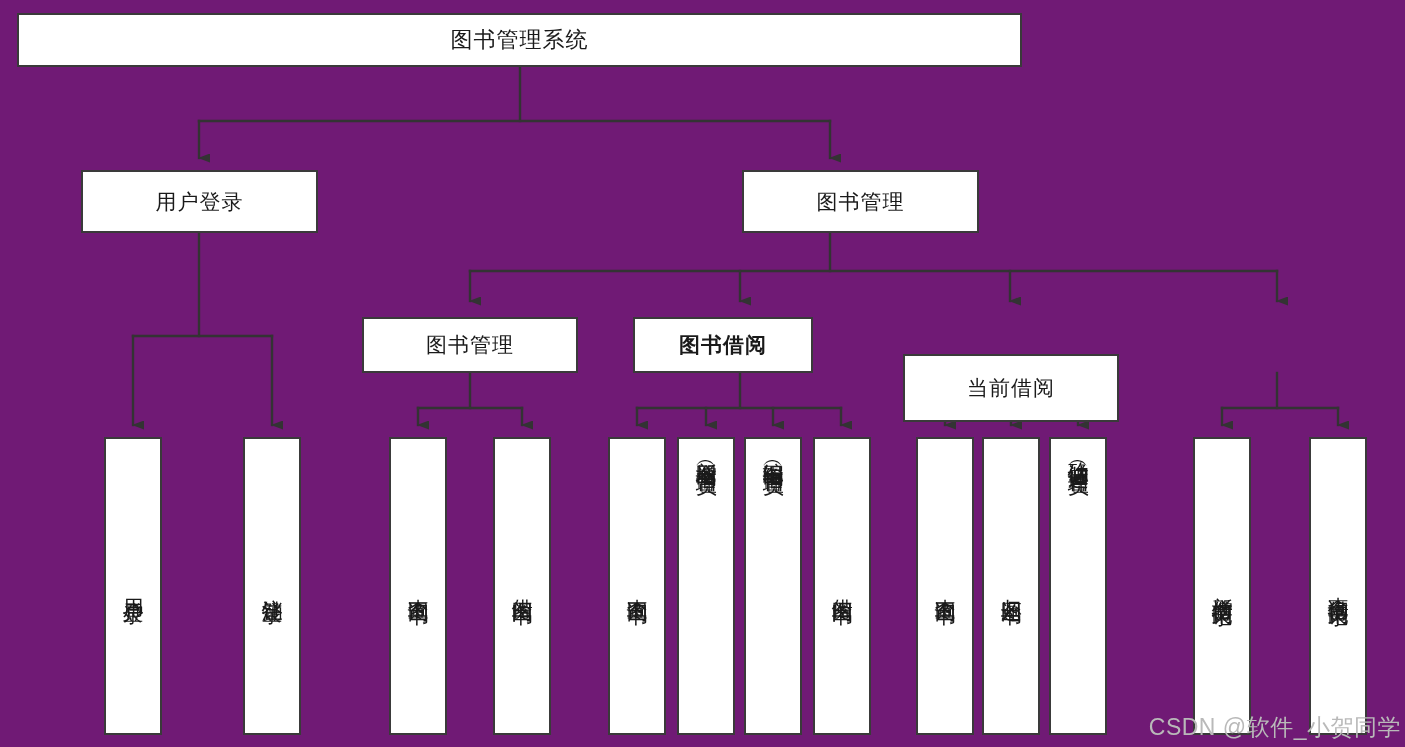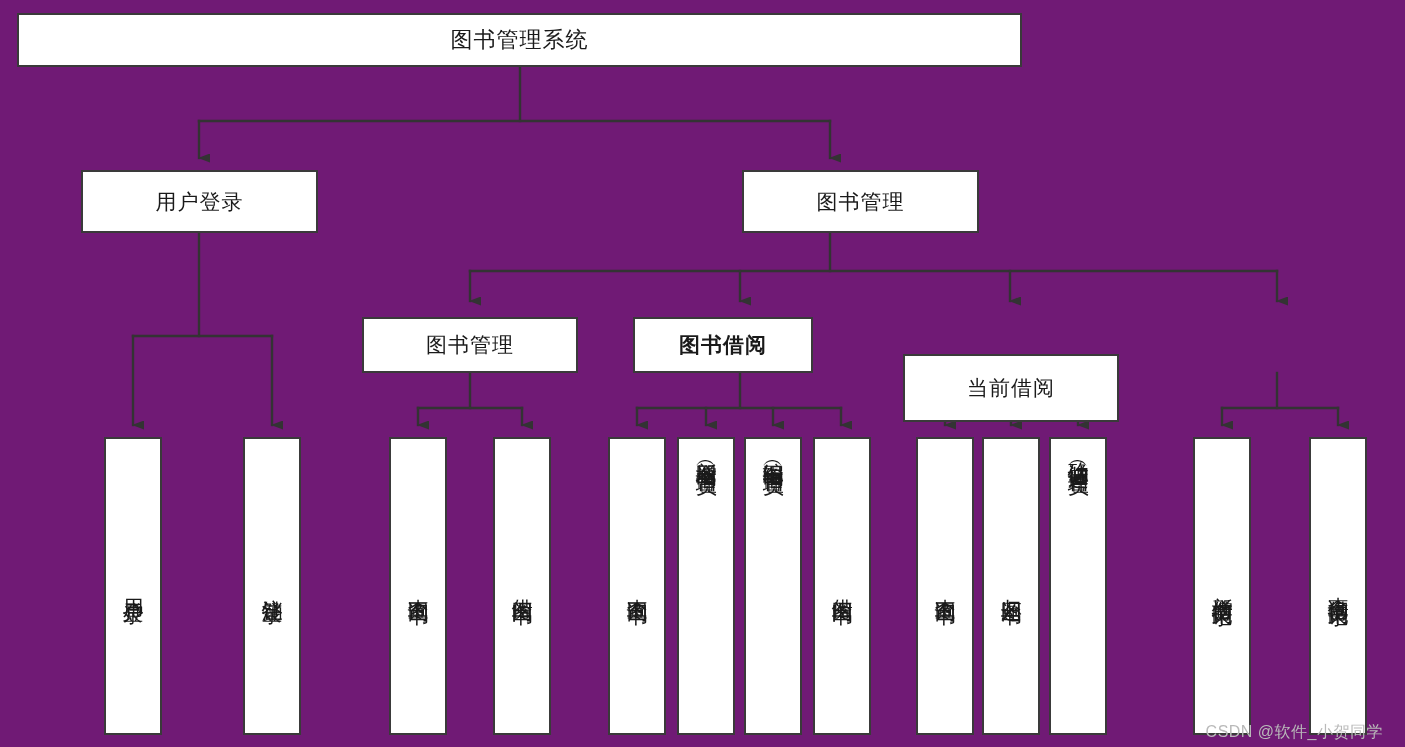--- a/index.html
+++ b/index.html
@@ -57,23 +57,23 @@
     letter-spacing: 2px;
     white-space: nowrap;
     display: block;
   }
   .node.v.midstart {
     padding-top: 0;
     align-items: center;
   }
   .watermark {
     position: absolute;
-    right: 22px;
+    right: 4px;
     bottom: 4px;
-    font-size: 16px;
+    font-size: 23px;
     color: #b9b9b9;
     white-space: nowrap;
     letter-spacing: 0.5px;
   }
 </style>
 </head>
 <body>
 
 <div id="canvas">
 

